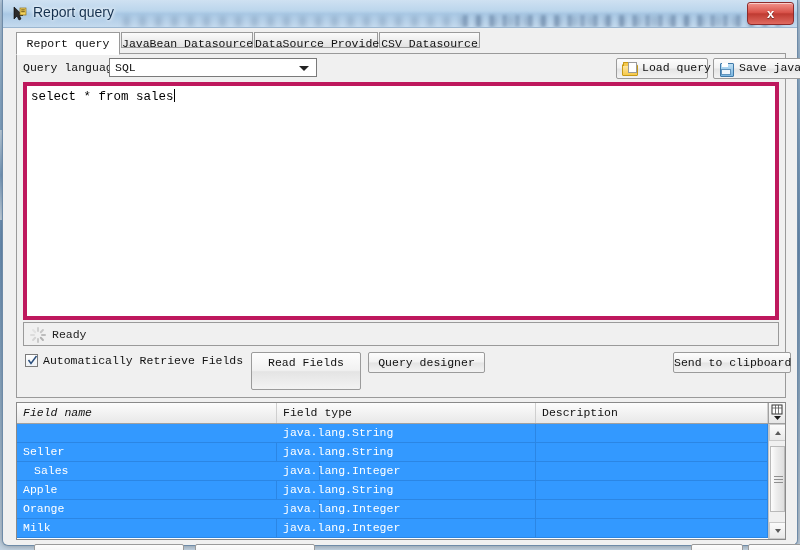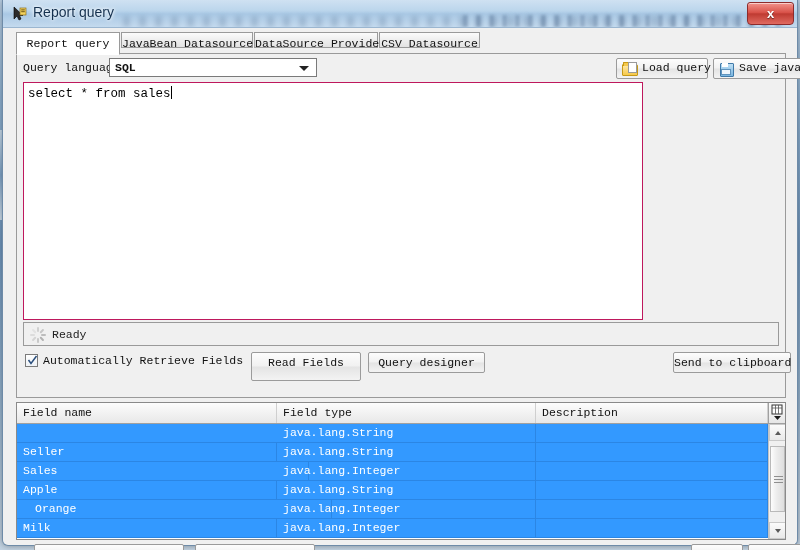--- a/index.html
+++ b/index.html
@@ -106,21 +106,21 @@
     font-family:"Liberation Mono","DejaVu Sans Mono",monospace;
     font-size:11.5px;color:#111;
   }
   .combo{
     position:absolute;left:92px;top:4px;width:208px;height:19px;
     border:1px solid #7a7a7a;background:#fff;box-sizing:border-box;cursor:pointer;
   }
   .combo-val{
     position:absolute;left:5px;top:2px;
     font-family:"Liberation Mono","DejaVu Sans Mono",monospace;
-    font-size:11.5px;color:#111;font-weight:bold;
+    font-size:11.5px;color:#111;
   }
   .combo-arrow{
     position:absolute;right:7px;top:7px;
     width:0;height:0;border-left:5px solid transparent;border-right:5px solid transparent;
     border-top:5px solid #222;
   }
   
   .btn{
     border:1px solid #9b9b9b;border-radius:2px;
     background:linear-gradient(180deg,#fdfdfd 0%,#f1f1f1 48%,#e4e4e4 52%,#f3f3f3 100%);
@@ -150,22 +150,22 @@
   
   .floppy{
     position:absolute;left:1px;top:1px;width:12px;height:12px;
     background:linear-gradient(180deg,#bfe0f5 0%,#79b5e0 100%);
     border:1px solid #3f79a8;border-radius:1px;
   }
   .floppy-sh{position:absolute;left:3px;top:1px;width:6px;height:4px;background:#fff;}
   .floppy-lb{position:absolute;left:2px;top:7px;width:8px;height:4px;background:#eef6fc;border:1px solid #5f93bd;}
   
   .editor{
-    position:absolute;left:6px;top:28px;width:620px;height:238px;
-    border:1px solid #be185d;background:#ffffff;box-sizing:border-box;
+    position:absolute;left:6px;top:28px;width:756px;height:238px;
+    border:4px solid #be185d;background:#ffffff;box-sizing:border-box;
     overflow:hidden;cursor:text;
   }
   .editor-text{
     position:absolute;left:4px;top:3px;
     font-family:"Liberation Mono","DejaVu Sans Mono",monospace;
     font-size:12.5px;color:#000;white-space:pre;
   }
   .caret{
     display:inline-block;width:1px;height:13px;background:#000;
     vertical-align:-2px;margin-left:0px;
@@ -355,36 +355,36 @@
       </div>
 
       <div class="optrow">
         <span class="chk">
           <svg width="11" height="11" viewBox="0 0 11 11">
             <path d="M1.5 5 L4 8.5 L9.5 1" stroke="#2b4f7d" stroke-width="1.5" fill="none"></path>
           </svg>
         </span>
         <span class="chk-lbl">Automatically Retrieve Fields</span>
 
-        <div class="btn" style="position:absolute;left:218px;top:2px;width:110px;height:29px;line-height:19px;">
+        <div class="btn" style="position:absolute;left:218px;top:2px;width:110px;height:38px;line-height:19px;">
           <span>Read Fields</span>
         </div>
         <div class="btn" style="position:absolute;left:335px;top:2px;width:117px;height:21px;line-height:19px;">
           <span>Query designer</span>
         </div>
         <div class="btn" style="position:absolute;left:640px;top:2px;width:118px;height:21px;line-height:19px;">
           <span>Send to clipboard</span>
         </div>
       </div>
 
     </div>
 
     <div class="tablewrap">
       <div class="thead">
-        <div class="th" style="left:0px;width:260px;">
+        <div class="th" style="left:0px;width:260px;font-style:italic;">
           <span>Field name</span>
         </div>
         <div class="th" style="left:260px;width:259px;">
           <span>Field type</span>
         </div>
         <div class="th" style="left:519px;right:17px;">
           <span>Description</span>
         </div>
         <div class="corner-btn">
           <svg width="15" height="18" viewBox="0 0 15 18" style="position:absolute;left:1px;top:1px;">
@@ -399,31 +399,31 @@
         <div class="trow">
           <span class="td" style="left:260px;width:259px;">java.lang.String</span>
           <span class="td" style="left:519px;right:0;"></span>
         </div>
         <div class="trow">
           <span class="td" style="left:0;width:260px;">Seller</span>
           <span class="td" style="left:260px;width:259px;">java.lang.String</span>
           <span class="td" style="left:519px;right:0;"></span>
         </div>
         <div class="trow">
-          <span class="td" style="left:0;width:292px;">Sales</span>
+          <span class="td" style="left:11px;width:292px;">Sales</span>
           <span class="td" style="left:260px;width:259px;">java.lang.Integer</span>
           <span class="td" style="left:519px;right:0;"></span>
         </div>
         <div class="trow">
           <span class="td" style="left:0;width:260px;">Apple</span>
           <span class="td" style="left:260px;width:259px;">java.lang.String</span>
           <span class="td" style="left:519px;right:0;"></span>
         </div>
         <div class="trow">
-          <span class="td" style="left:12px;width:303px;">Orange</span>
+          <span class="td" style="left:0;width:303px;">Orange</span>
           <span class="td" style="left:260px;width:259px;">java.lang.Integer</span>
           <span class="td" style="left:519px;right:0;"></span>
         </div>
         <div class="trow">
           <span class="td" style="left:0;width:260px;">Milk</span>
           <span class="td" style="left:260px;width:259px;">java.lang.Integer</span>
           <span class="td" style="left:519px;right:0;"></span>
         </div>
       </div>
 

